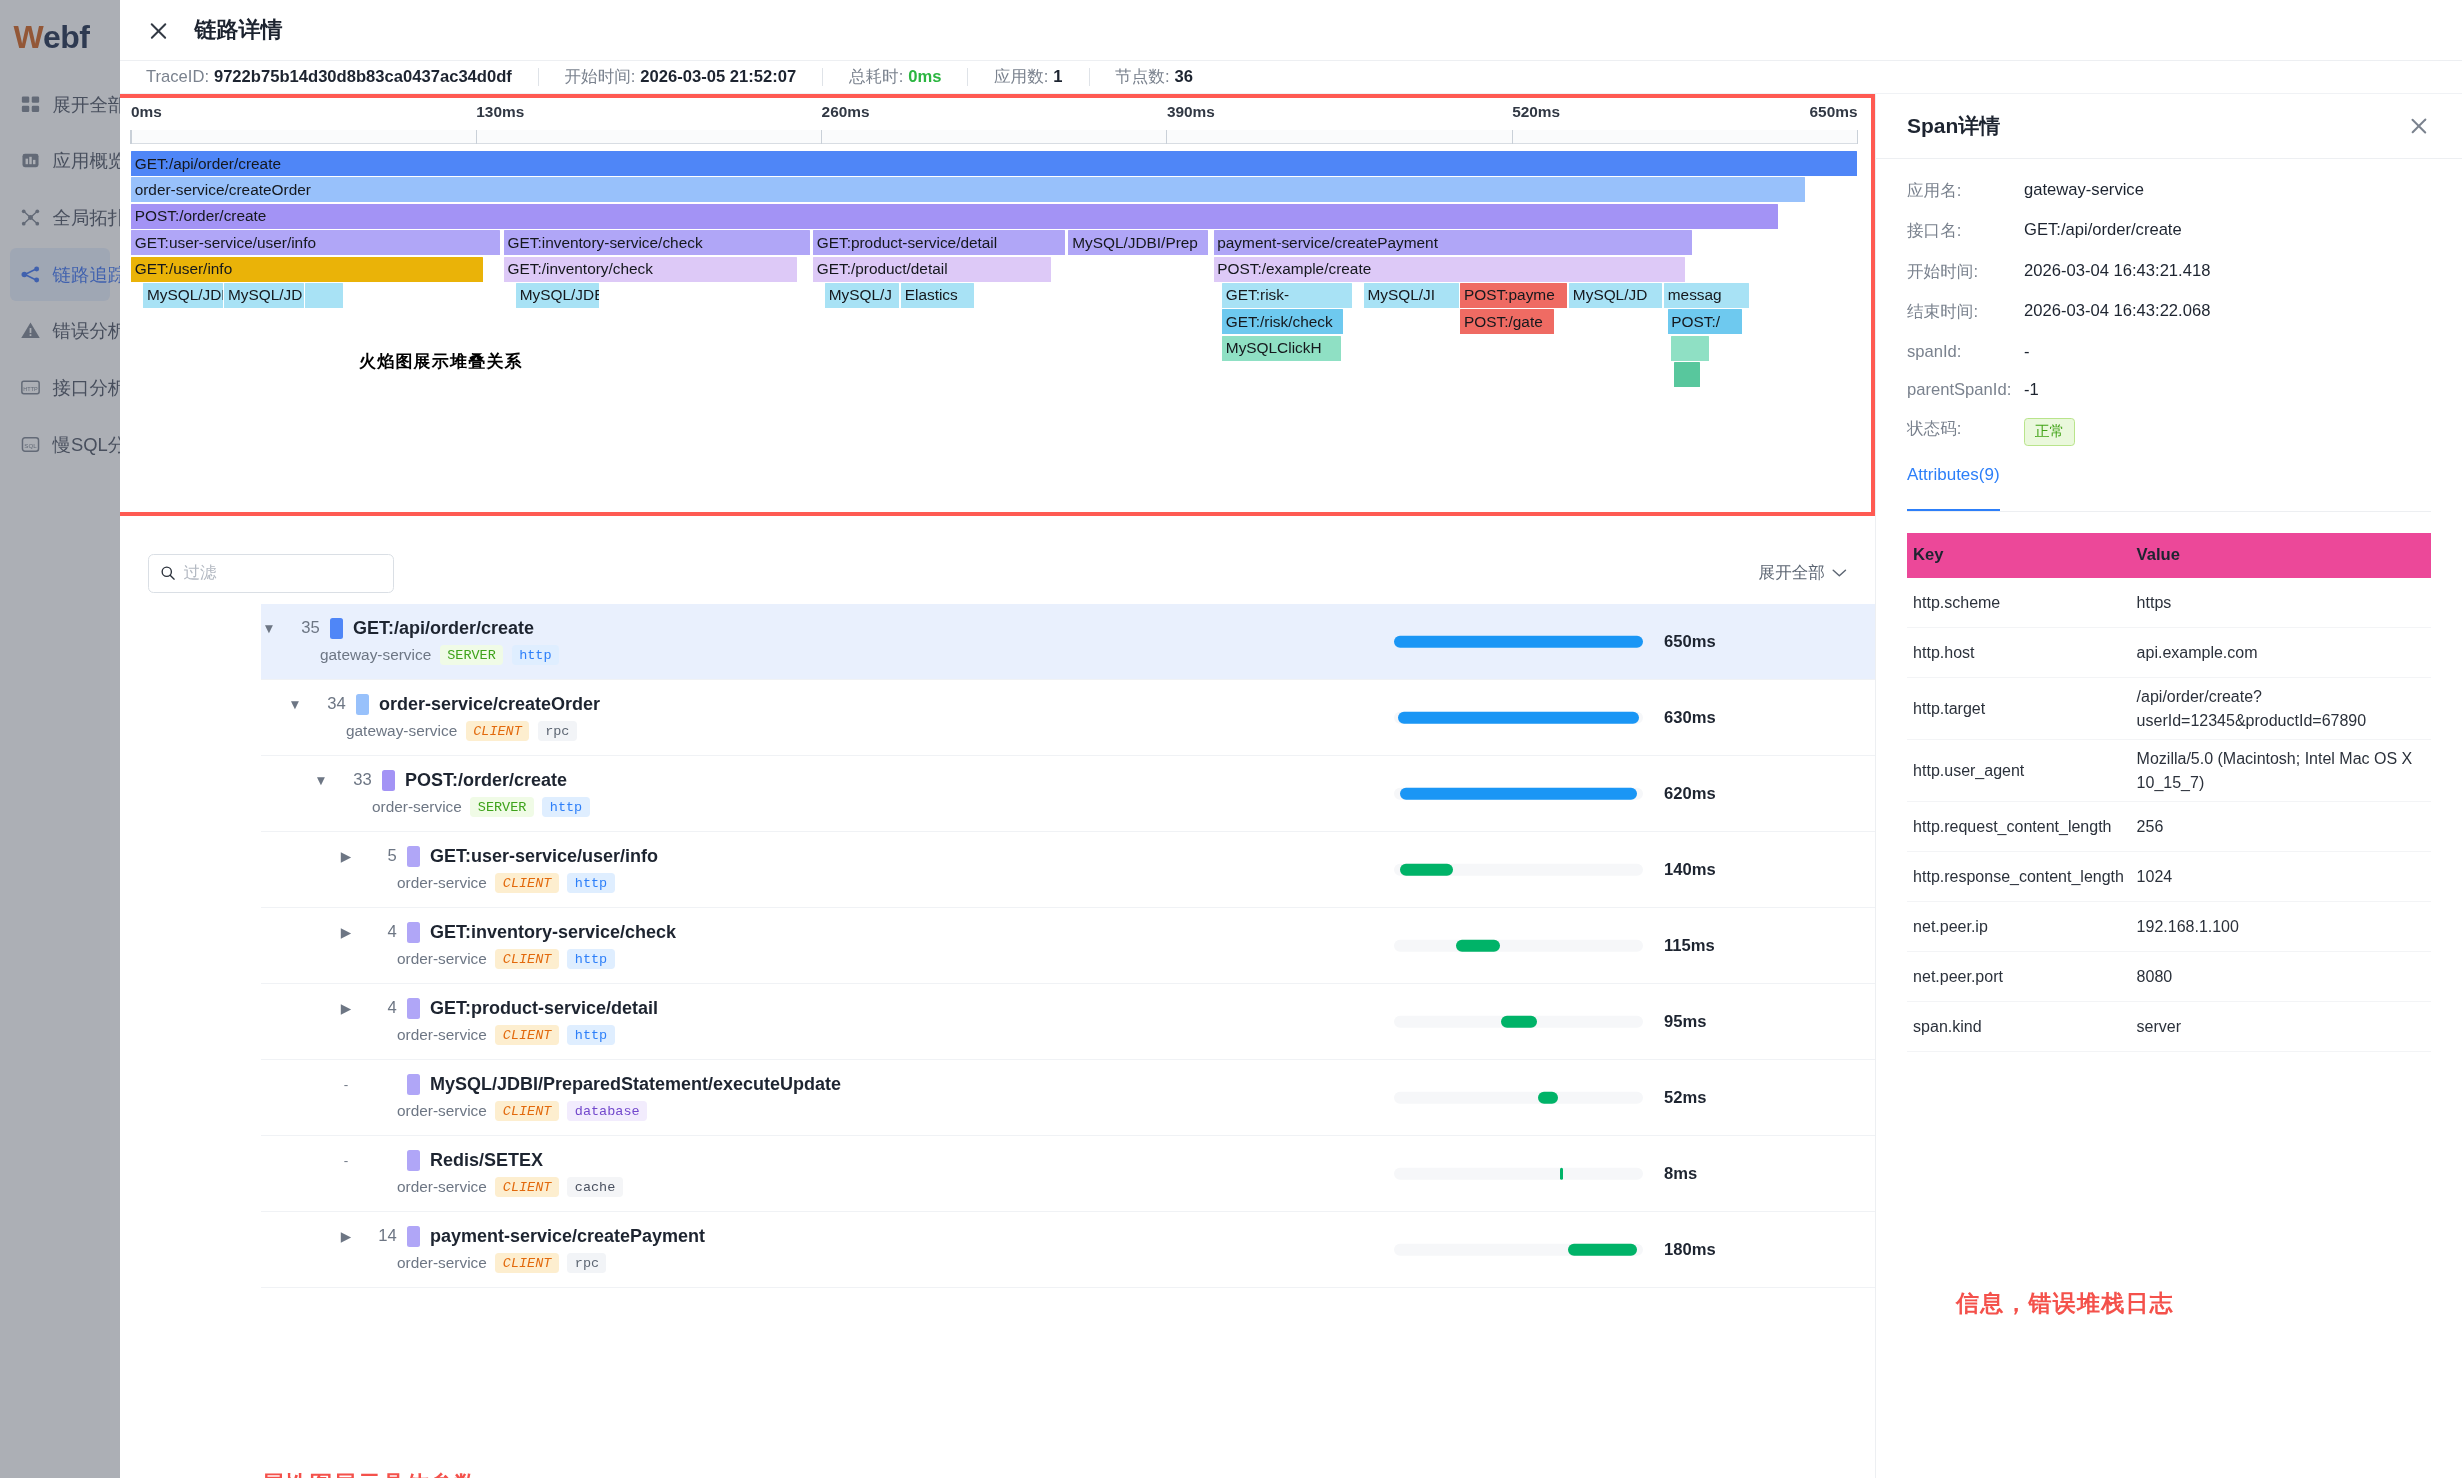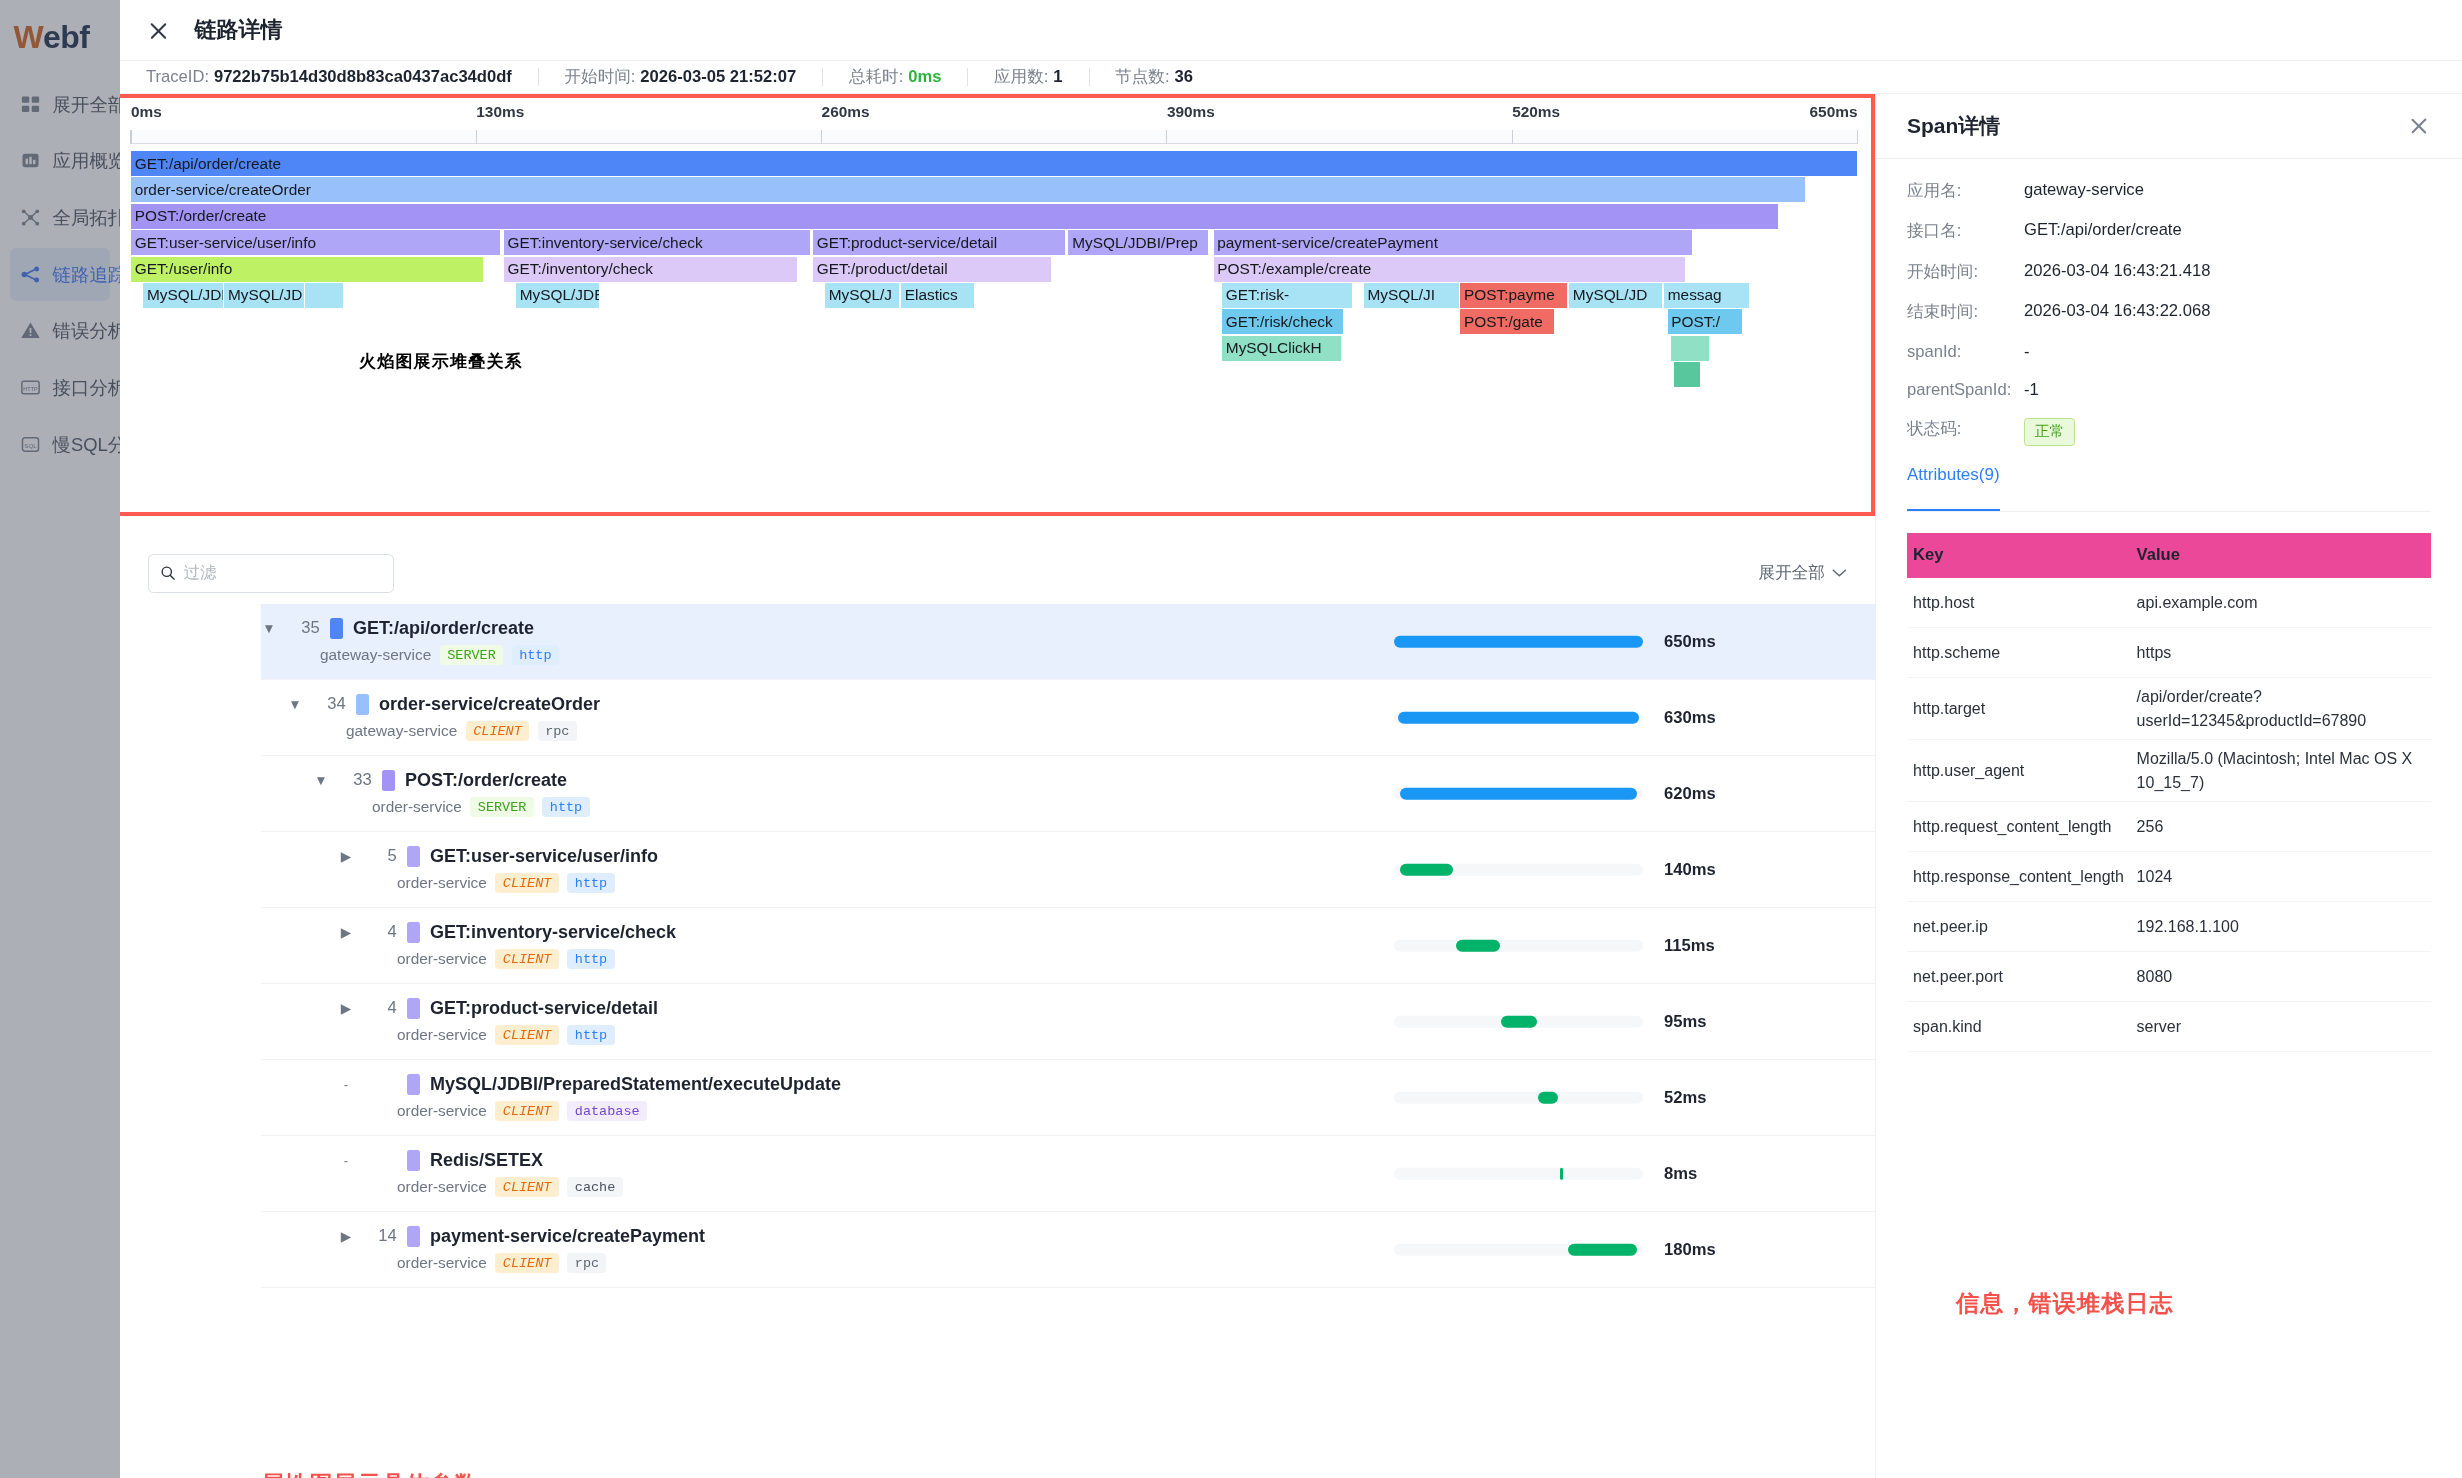--- a/index.html
+++ b/index.html
@@ -381,21 +381,21 @@
               <div class="fblock" style="left: calc(0% + 11px); width: calc(95.4% - 23.4px); background: rgb(163, 147, 245);">POST:/order/create</div>
             </div>
             <div class="flame-row">
               <div class="fblock" style="left: calc(0% + 11px); width: calc(21.4% - 5.3px); background: rgb(176, 166, 247);">GET:user-service/user/info</div>
               <div class="fblock" style="left: calc(21.6% + 5.7px); width: calc(17.7% - 4.3px); background: rgb(176, 166, 247);">GET:inventory-service/check</div>
               <div class="fblock" style="left: calc(39.5% + 1.4px); width: calc(14.6% - 3.6px); background: rgb(176, 166, 247);">GET:product-service/detail</div>
               <div class="fblock" style="left: calc(54.3% - 2.3px); width: calc(8.1% - 2px); background: rgb(176, 166, 247);">MySQL/JDBI/Prep</div>
               <div class="fblock" style="left: calc(62.7% - 4.3px); width: calc(27.7% - 6.8px); background: rgb(176, 166, 247);">payment-service/createPayment</div>
             </div>
             <div class="flame-row">
-              <div class="fblock" style="left: calc(0% + 11px); width: calc(20.4% - 5px); background: #bef264;">GET:/user/info</div>
+              <div class="fblock" style="left: calc(0% + 11px); width: calc(20.4% - 5px); background: #eab308;">GET:/user/info</div>
               <div class="fblock" style="left: calc(21.6% + 5.7px); width: calc(17% - 4.2px); background: rgb(221, 201, 247);">GET:/inventory/check</div>
               <div class="fblock" style="left: calc(39.5% + 1.4px); width: calc(13.8% - 3.4px); background: rgb(221, 201, 247);">GET:/product/detail</div>
               <div class="fblock" style="left: calc(62.7% - 4.3px); width: calc(27.3% - 6.7px); background: rgb(221, 201, 247);">POST:/example/create</div>
             </div>
             <div class="flame-row">
               <div class="fblock" style="left: calc(0.7% + 11px); width: calc(4.6% - 1.1px); background: rgb(168, 226, 245);">MySQL/JDBI/P</div>
               <div class="fblock" style="left: calc(5.4% + 9.7px); width: calc(4.6% - 1.1px); background: rgb(168, 226, 245);">MySQL/JD</div>
               <div class="fblock" style="left: calc(10.1% + 8.6px); width: calc(2.2% - 0.5px); background: rgb(168, 226, 245);"></div>
               <div class="fblock" style="left: calc(22.3% + 5.6px); width: calc(4.8% - 1.2px); background: rgb(168, 226, 245);">MySQL/JDE</div>
               <div class="fblock" style="left: calc(40.2% + 1.2px); width: calc(4.3% - 1.1px); background: rgb(168, 226, 245);">MySQL/J</div>
@@ -661,28 +661,28 @@
           <div class="sp-tab active">Attributes(9)</div>
         </div>
 
       <div id="attr-table">
         <div class="at-head">
           <div class="c1"><span>Key</span></div>
           <div class="c2"><span>Value</span></div>
         </div>
         <div id="attr-rows">
             <div class="at-row">
+              <div class="c1"><span>http.scheme</span></div>
+              <div class="c2"><span>https</span></div>
+            </div>
+            <div class="at-row">
               <div class="c1"><span>http.host</span></div>
               <div class="c2"><span>api.example.com</span></div>
             </div>
             <div class="at-row">
-              <div class="c1"><span>http.scheme</span></div>
-              <div class="c2"><span>https</span></div>
-            </div>
-            <div class="at-row">
               <div class="c1"><span>http.target</span></div>
               <div class="c2"><span>/api/order/create?userId=12345&amp;productId=67890</span></div>
             </div>
             <div class="at-row">
               <div class="c1"><span>http.user_agent</span></div>
               <div class="c2"><span>Mozilla/5.0 (Macintosh; Intel Mac OS X 10_15_7)</span></div>
             </div>
             <div class="at-row">
               <div class="c1"><span>http.request_content_length</span></div>
               <div class="c2"><span>256</span></div>

